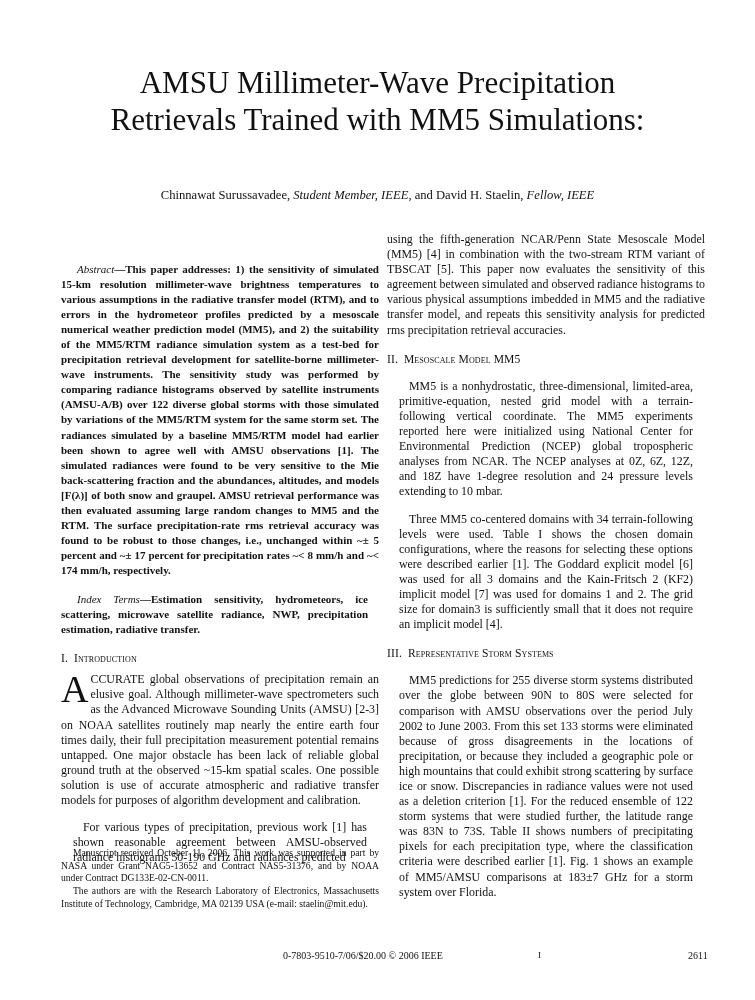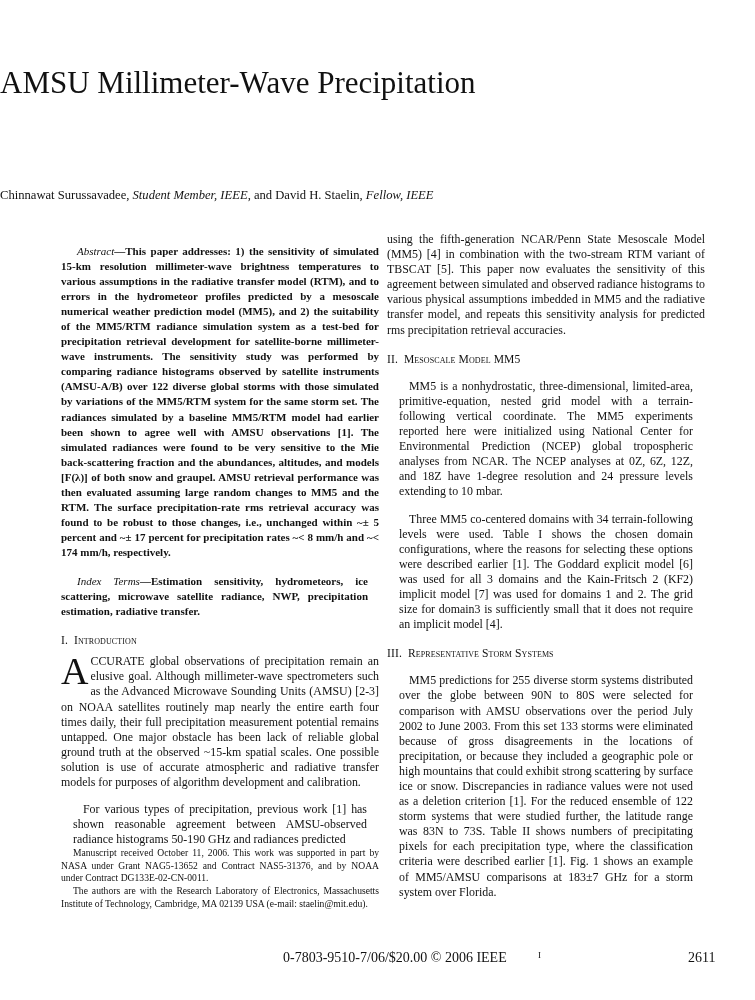--- a/index.html
+++ b/index.html
@@ -1,46 +1,47 @@
 <!DOCTYPE html>
 <html><head>
 <meta charset="utf-8">
 <style>
   html, body { margin: 0; padding: 0; background: #ffffff; }
   body { width: 755px; height: 1000px; position: relative; overflow: hidden;
          font-family: "Liberation Serif", "DejaVu Serif", serif; color: #111; }
-  .title { position: absolute; left: 0; width: 755px; top: 64px; 
+  .title { position: absolute; left: 0; width: 755px; top: 64px; text-align: center;
            font-size: 31px; line-height: 37px; font-weight: normal; margin: 0; }
   .title span { display: block; }
-  .authors { position: absolute; left: 0; width: 755px; top: 188px; 
+  .authors { position: absolute; left: 0; width: 755px; top: 188px; text-align: center;
              font-size: 12.6px; }
   .authors i { font-style: italic; }
-  .col { position: absolute; top: 244px; width: 318px; font-size: 11.9px; line-height: 15.1px; text-align: justify; }
+  .col { position: absolute; top: 262px; width: 318px; font-size: 11.9px; line-height: 15.1px; text-align: justify; }
   .col.left { left: 61px; }
   .col.right { left: 387px; top: 232px; }
   .abstract { font-weight: bold; font-size: 11.0px; line-height: 15.05px; text-indent: 16px; margin: 0; }
   .abstract .lead, .index .lead { font-style: italic; font-weight: normal; }
   .index { font-weight: bold; font-size: 11.0px; line-height: 15.05px; text-indent: 16px; margin: 14px 11px 0 0; }
   .sec { text-align: left; font-size: 11.6px; margin: 14px 0 6px 0; letter-spacing: 0.1px; }
   .sec .sc { font-variant: small-caps; }
   p.body { margin: 12px; text-indent: 10px; }
   p.nodent { margin: 0; text-indent: 0; }
   .dropcap { float: left; font-size: 38px; line-height: 30px; margin: 2px 2px 0 0; }
   .footnote { position: absolute; left: 61px; top: 847px; width: 318px; font-size: 9.6px; line-height: 12.7px; text-align: justify; }
   .footnote p { margin: 0; text-indent: 12px; }
-  .footer { position: absolute; top: 950px; font-size: 14px; }
+  .footer { position: absolute; top: 950px; font-size: 10px; }
   .footer.copyright { left: 283px; }
   .footer.marker { left: 538px; font-size: 9px; }
   .footer.pagenum { left: 688px; }
 </style>
 </head>
 <body>
 
 <h1 class="title">
   <span>AMSU Millimeter-Wave Precipitation</span>
+  <span>Retrievals Trained with MM5 Simulations:</span>
 </h1>
 
 <div class="authors"><span>Chinnawat Surussavadee, </span><i>Student Member, IEEE</i><span>, and David H. Staelin, </span><i>Fellow, IEEE</i></div>
 
 <div class="col left">
   <p class="abstract"><span class="lead">Abstract</span><span>—This paper addresses: 1) the sensitivity of simulated 15-km resolution millimeter-wave brightness temperatures to various assumptions in the radiative transfer model (RTM), and to errors in the hydrometeor profiles predicted by a mesoscale numerical weather prediction model (MM5), and 2) the suitability of the MM5/RTM radiance simulation system as a test-bed for precipitation retrieval development for satellite-borne millimeter-wave instruments. The sensitivity study was performed by comparing radiance histograms observed by satellite instruments (AMSU-A/B) over 122 diverse global storms with those simulated by variations of the MM5/RTM system for the same storm set.  The radiances simulated by a baseline MM5/RTM model had earlier been shown to agree well with AMSU observations [1].  The simulated radiances were found to be very sensitive to the Mie back-scattering fraction and the abundances, altitudes, and models [F(λ)] of both snow and graupel.  AMSU retrieval performance was then evaluated assuming large random changes to MM5 and the RTM.  The surface precipitation-rate rms retrieval accuracy was found to be robust to those changes, i.e., unchanged within ~± 5 percent and ~± 17 percent for precipitation rates ~&lt; 8 mm/h and ~&lt; 174 mm/h, respectively.</span></p>
 
   <p class="index"><span class="lead">Index Terms</span><span>—Estimation sensitivity, hydrometeors, ice scattering, microwave satellite radiance, NWP, precipitation estimation, radiative transfer.</span></p>
 
   <div class="sec"><span>I.</span>&nbsp;&nbsp;<span class="sc">Introduction</span></div>

